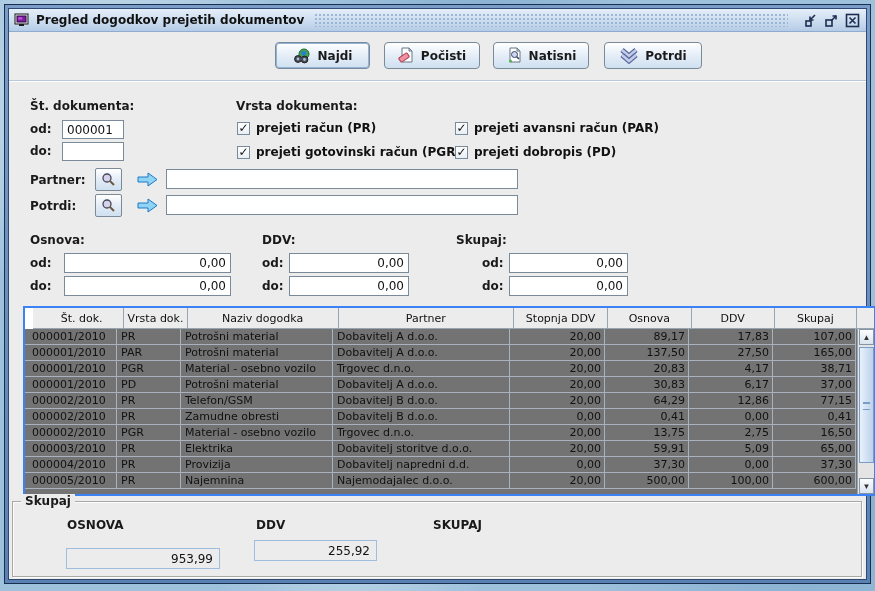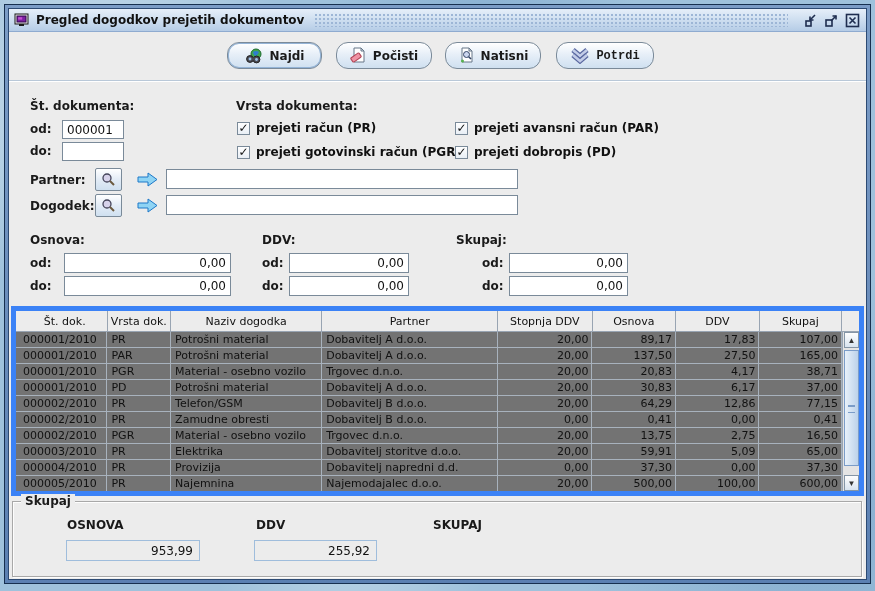--- a/index.html
+++ b/index.html
@@ -42,24 +42,24 @@
 
   
   .content { position: relative; flex: 1; background:#ececec; font-size: 12px; color:#111; }
 
   .abs { position: absolute; }
   .blabel { font-weight: bold; font-size: 12px; color:#1a1a1a; white-space: nowrap; }
 
   
   .tb-btn {
     position: absolute; top: 10px; height: 27px;
-    border: 1px solid #7a8a99; border-radius: 12px;
+    border: 1px solid #7a8a99; border-radius: 4px;
     background: linear-gradient(180deg,#ffffff,#e7eff8 45%,#cfe0f0);
     font-family: "DejaVu Sans", sans-serif; font-weight: bold; font-size: 12px; color:#1a1a1a;
-    display: flex; align-items: center; justify-content: center; gap: 6px; cursor: default;
+    display: flex; align-items: center; justify-content: center; gap: 6px; cursor: default; margin-left: 48px;
   }
   .tb-btn.focused { box-shadow: inset 0 0 0 1px #93b3d6; }
   .separator { position: absolute; left: 0; top: 48px; width: 100%; height: 2px;
     border-top: 1px solid #b9c8d8; border-bottom: 1px solid #ffffff; }
 
   input.tf {
     border: 1px solid #7a8a99; background: #fff; height: 19px;
     font-family: "DejaVu Sans", sans-serif; font-size: 12px; padding: 0 4px; color:#111;
   }
   input.tf.num { text-align: right; }
@@ -74,22 +74,22 @@
   .cblabel { font-weight: bold; font-size: 12px; white-space: nowrap; }
 
   .mini-btn {
     position: absolute; width: 27px; height: 23px;
     border: 1px solid #7a8a99; border-radius: 2px;
     background: linear-gradient(180deg,#ffffff,#e3ecf6 50%,#cfe0f0);
     display: flex; align-items: center; justify-content: center; cursor: default; padding: 0;
   }
 
   
-  .tablewrap { position: absolute; left: 2px; top: 274px; width: 853px; height: 190px;
-    border: 5px solid #3b82f6; background: #fff; overflow: hidden; }
+  .tablewrap { position: absolute; left: 14px; top: 274px; width: 853px; height: 190px;
+    border: 2px solid #3b82f6; background: #fff; overflow: hidden; padding-left: 8px; }
   .thead { display: flex; height: 21px; background: #ececec; }
   .hcell {
     border-right: 1px solid #98a4b2; border-bottom: 1px solid #98a4b2;
     font-size: 11px; color:#111; display:flex; align-items:center; justify-content:center;
     white-space: nowrap; overflow: hidden; background:#ececec;
   }
   .hcorner { width: 17px; border-bottom: 1px solid #98a4b2; background:#ececec; }
   .tbody { position: absolute; left: 0; top: 21px; right: 17px; bottom: 0; background:#737373; }
   .trow { display: flex; height: 16px; }
   .tcell {
@@ -195,21 +195,21 @@
         <svg width="17" height="17" viewBox="0 0 17 17">
           <path d="M4 1 L11 1 L14 4 L14 15 L4 15 Z" fill="#fff" stroke="#667788"></path>
           <path d="M11 1 L11 4 L14 4 Z" fill="#d8e2ec" stroke="#667788"></path>
           <circle cx="8.5" cy="7.5" r="3" fill="#ccd6ee" stroke="#334466"></circle>
           <path d="M10.7 9.7 L13 12" stroke="#334466" stroke-width="1.6"></path>
           <circle cx="4.5" cy="14" r="1.5" fill="#57b24f"></circle>
         </svg>
         <span>Natisni</span>
       </button>
 
-      <button class="tb-btn" style="left:547px; width:98px;font-family:Liberation Mono, monospace;">
+      <button class="tb-btn" style="left:547px; width:98px;">
         <svg width="20" height="16" viewBox="0 0 20 16">
           <path d="M3 2 L10 8 L17 2" fill="none" stroke="#5a68a0" stroke-width="5"></path>
           <path d="M3 2 L10 8 L17 2" fill="none" stroke="#c3cde8" stroke-width="2.6"></path>
           <path d="M3 7 L10 13 L17 7" fill="none" stroke="#5a68a0" stroke-width="5"></path>
           <path d="M3 7 L10 13 L17 7" fill="none" stroke="#c3cde8" stroke-width="2.6"></path>
         </svg>
         <span>Potrdi</span>
       </button>
 
       <div class="separator"></div>
@@ -246,21 +246,21 @@
           <path d="M9 9 L13 13" stroke="#6b5a3e" stroke-width="2"></path>
         </svg>
       </button>
       <span class="abs" style="left:128px; top:140px;">
         <svg width="21" height="15" viewBox="0 0 21 15">
           <polygon points="1,5 11,5 11,1 20,7.5 11,14 11,10 1,10" fill="#8fd4f4" stroke="#1d78c8"></polygon>
         </svg>
       </span>
       <input class="tf abs" style="left: 157px; top: 137px; width: 352px; height: 20px;" value="">
 
-      <div class="abs blabel" style="left:21px; top:167px;">Dogodek:</div>
+      <div class="abs blabel" style="left:21px; top:167px;">Potrdi:</div>
       <button class="mini-btn" style="left:86px; top:162px;">
         <svg width="15" height="15" viewBox="0 0 15 15">
           <circle cx="6" cy="6" r="4" fill="#d6d2ea" stroke="#44445a" stroke-width="1.3"></circle>
           <path d="M9 9 L13 13" stroke="#6b5a3e" stroke-width="2"></path>
         </svg>
       </button>
       <span class="abs" style="left:128px; top:166px;">
         <svg width="21" height="15" viewBox="0 0 21 15">
           <polygon points="1,5 11,5 11,1 20,7.5 11,14 11,10 1,10" fill="#8fd4f4" stroke="#1d78c8"></polygon>
         </svg>
@@ -403,21 +403,21 @@
           <button class="sbtn" style="top:0;">▲</button>
           <div class="sthumb"></div>
           <button class="sbtn" style="bottom:0;">▼</button>
         </div>
       </div>
 
       <div class="group">
         <span class="group-title">Skupaj</span>
 
         <span class="total-label" style="left:54px; top:16px;">OSNOVA</span>
-        <span class="total-field" style="left:53px; top:38px; width:134px;">953,99</span>
+        <span class="total-field" style="left:53px; top:46px; width:154px;">953,99</span>
 
         <span class="total-label" style="left:243px; top:16px;">DDV</span>
         <span class="total-field" style="left:241px; top:38px; width:123px;">255,92</span>
 
         <span class="total-label" style="left:420px; top:16px;">SKUPAJ</span>
       </div>
 
     </div>
   </div>
 </div>

